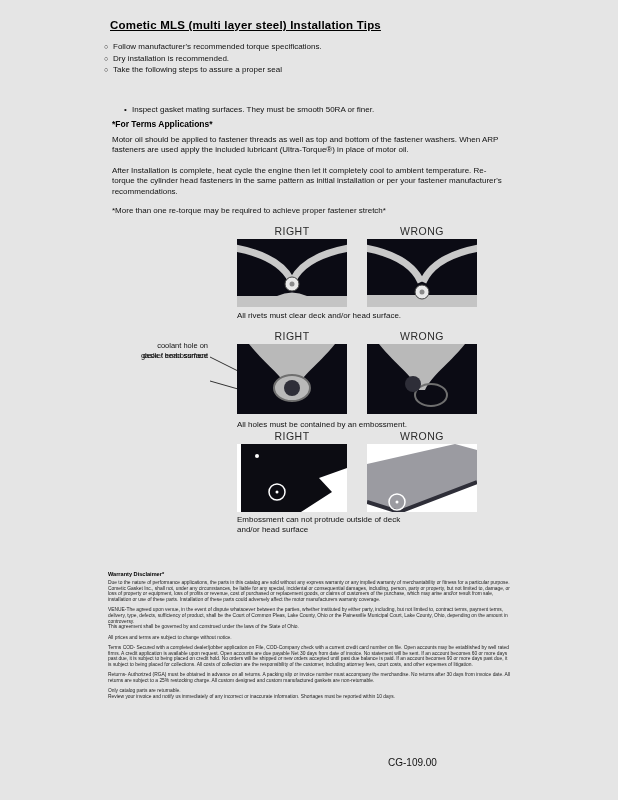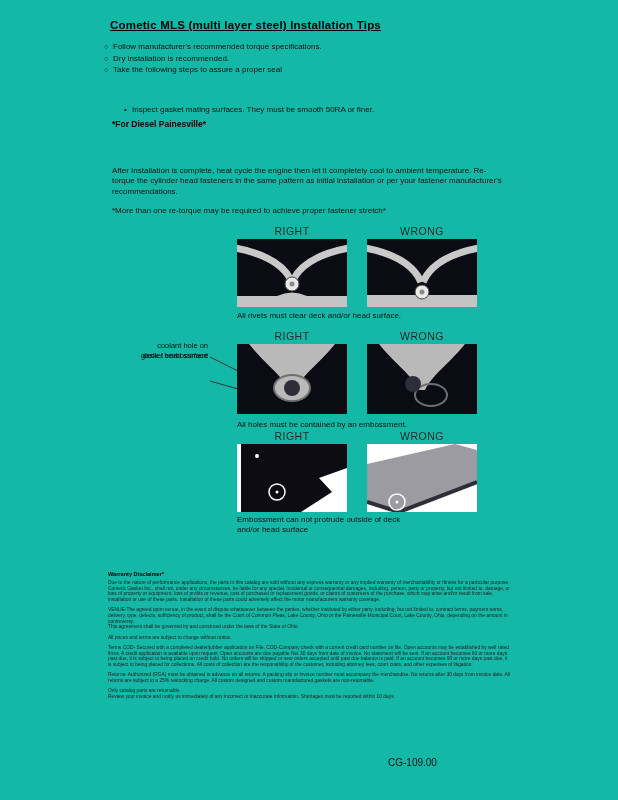--- a/index.html
+++ b/index.html
@@ -1,18 +1,18 @@
 <!DOCTYPE html>
 <html><head>
 <meta charset="utf-8">
 <style>
   * { margin:0; padding:0; box-sizing:border-box; }
   html,body { background:#ffffff; }
   .page {
-    position:relative; width:618px; height:800px; background:#14b8a6;
+    position:relative; width:618px; height:800px; background:#e5e5e5;
     font-family:"Liberation Sans", sans-serif; color:#111; overflow:hidden;
   }
   .abs { position:absolute; }
   .title {
     font-size:11.5px; font-weight:bold; text-decoration:underline;
     letter-spacing:0.2px; color:#000;
   }
   .bullets { font-size:8px; line-height:11.5px; color:#111; }
   .b-row { white-space:nowrap; }
   .marker { display:inline-block; width:9px; font-size:7px; vertical-align:top; }
@@ -45,21 +45,22 @@
       <span class="marker">○</span><span>Dry installation is recommended.</span>
     </div>
     <div class="b-row">
       <span class="marker">○</span><span>Take the following steps to assure a proper seal</span>
     </div>
     <div class="b-row sub">
       <span class="marker">•</span><span>Inspect gasket mating surfaces.  They must be smooth 50RA or finer.</span>
     </div>
   </div>
 
-  <div class="abs heading" style="left:112px; top:119px;">*For Diesel Painesville*</div>
+  <div class="abs heading" style="left:112px; top:119px;">*For Terms Applications*</div>
+  <div class="abs para" style="left:112px; top:135px; width:396px;">Motor oil should be applied to fastener threads as well as top and bottom of the fastener washers. When ARP fasteners are used apply the included lubricant (Ultra-Torque®) in place of motor oil.</div>
   <div class="abs para" style="left:112px; top:166px; width:396px;">After Installation is complete, heat cycle the engine then let it completely cool to ambient temperature. Re-torque the cylinder head fasteners in the same pattern as initial installation or per your fastener manufacturer's recommendations.</div>
   <div class="abs para" style="left:112px; top:206px; width:400px;">*More than one re-torque may be required to achieve proper fastener stretch*</div>
 
   <div class="abs col-hdr" style="left:237px; top:225px;">RIGHT</div>
   <div class="abs col-hdr" style="left:367px; top:225px;">WRONG</div>
 
   <div class="abs panel" style="left:237px; top:239px;">
     <svg width="110" height="68" viewBox="0 0 110 68">
       <rect width="110" height="68" fill="#0b0b14"></rect>
       <path d="M-2,9 C30,15 47,27 54,41" stroke="#c9c9c9" stroke-width="7" fill="none"></path>

